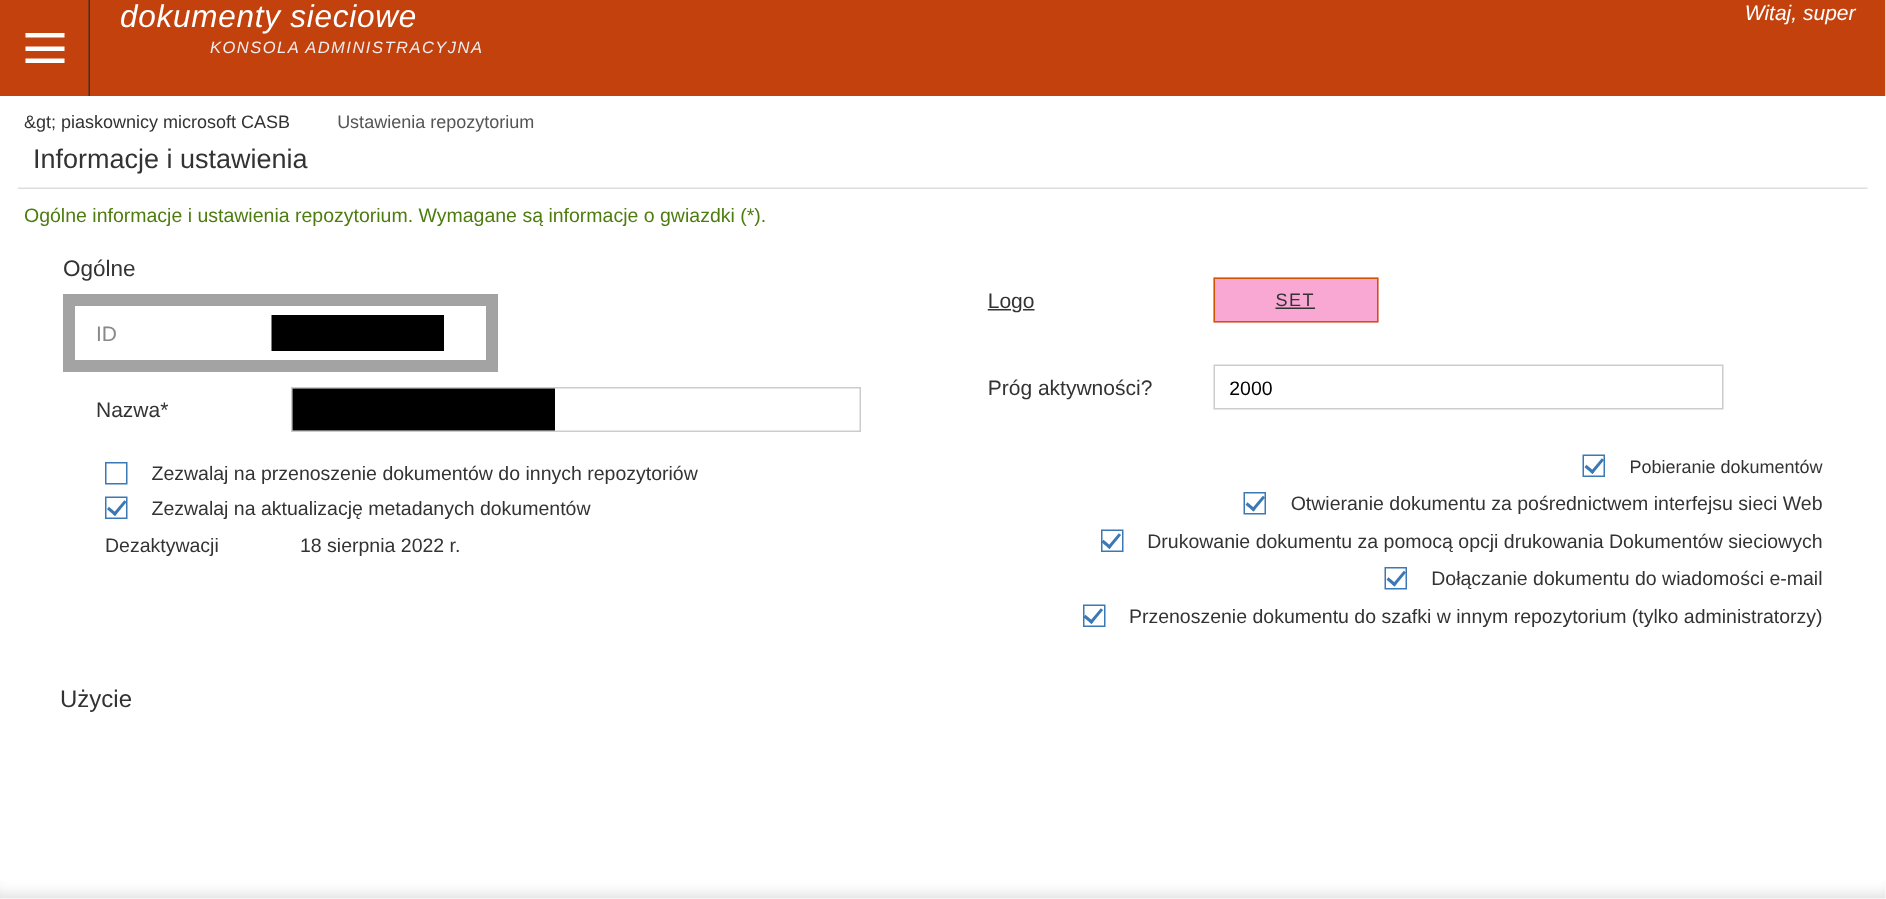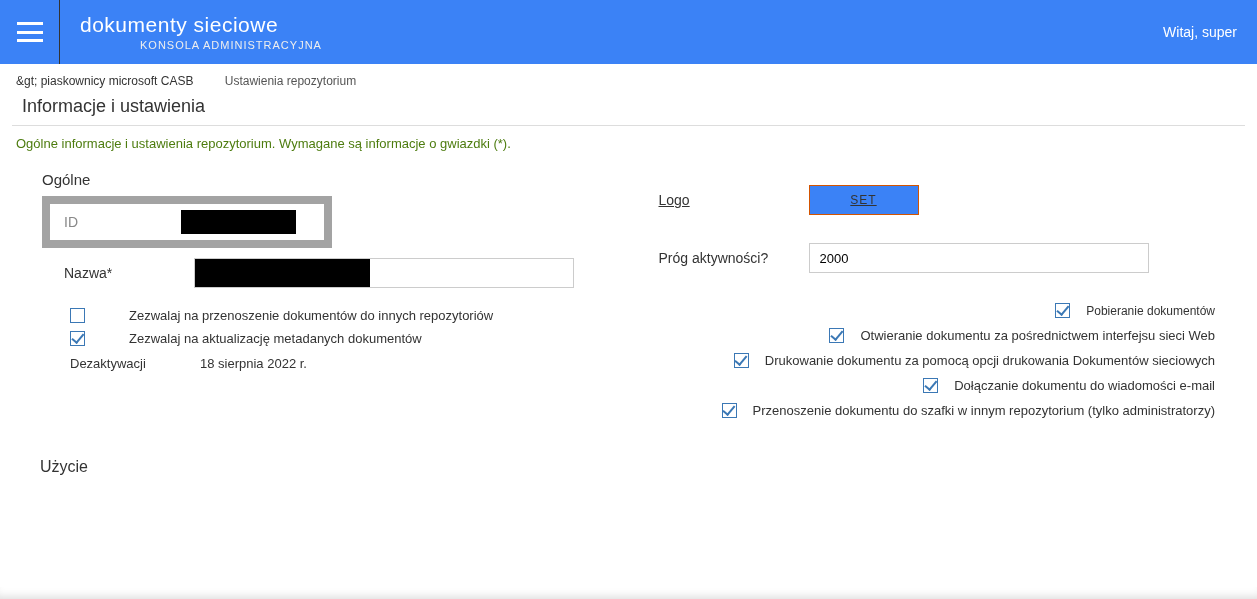--- a/index.html
+++ b/index.html
@@ -1,20 +1,20 @@
 <!DOCTYPE html>
 <html><head>
 <meta charset="utf-8">
 <style>
   * { box-sizing: border-box; }
   html, body { margin: 0; padding: 0; width: 1257px; height: 599px; font-family: Arial, Helvetica, sans-serif; font-size: 13px; color: #333; background: #fff; }
   .root { width: 1257px; height: 599px; position: relative; overflow: hidden; }
 
   
-  .header { background: #3b82f6; color: #fff; height: 64px; display: flex; align-items: center; }
+  .header { background: #c2410c; color: #fff; height: 64px; display: flex; align-items: flex-start; font-style: italic; }
   .hamburger-wrap { width: 60px; height: 64px; display: flex; align-items: center; justify-content: center; border-right: 1px solid #333; }
   .hamburger { width: 26px; height: 20px; display: flex; flex-direction: column; justify-content: space-between; cursor: pointer; }
   .hamburger span { display: block; height: 3px; background: #fff; }
   .brand { margin-left: 20px; display: flex; flex-direction: column; }
   .brand-title { font-size: 21px; font-weight: normal; letter-spacing: 0.5px; }
   .brand-sub { font-size: 11px; letter-spacing: 1px; color: #eee; margin-top: 2px; margin-left: 60px; }
   .welcome { margin-left: auto; margin-right: 20px; font-size: 14px; }
 
   
   .breadcrumb { padding: 10px 16px 6px 16px; font-size: 12px; color: #333; }
@@ -36,33 +36,33 @@
   .row-id-highlight { border: 8px solid #a3a3a3; padding: 6px 6px; display: flex; align-items: center; width: 290px; margin-bottom: 10px; }
   .row-id-highlight .lbl { width: 125px; color: #888; font-size: 14px; padding-left: 8px; }
   .row-id-highlight .blk { width: 115px; height: 24px; background: #000; }
 
   .row-name { display: flex; align-items: center; margin: 6px 0 20px 22px; }
   .row-name .lbl { width: 130px; font-size: 14px; }
   .name-input-wrap { position: relative; width: 380px; }
   .name-input { width: 380px; height: 30px; border: 1px solid #ccc; padding: 2px 4px; font-size: 13px; }
   .name-black { position: absolute; left: 1px; top: 1px; width: 175px; height: 28px; background: #000; }
 
-  .check-row { display: flex; margin: 8px 0 8px 28px; gap: 28px; }
+  .check-row { display: flex; margin: 8px 0 8px 28px; }
   .check-row-small { display: flex; align-items: center; margin: 10px 0 10px 0; justify-content: flex-end; }
   .chk { width: 15px; height: 15px; border: 1px solid #3B78B5; margin-right: 16px; display: inline-flex; align-items: center; justify-content: center; cursor: pointer; flex-shrink: 0; }
   .chk.checked::before { content: ""; width: 10px; height: 5px; border-left: 2px solid #3B78B5; border-bottom: 2px solid #3B78B5; transform: rotate(-50deg) translate(1px,-1px); }
   .chk-label { font-size: 13px; }
   .chk-label-sm { font-size: 12px; }
 
   .deact-row { display: flex; margin: 10px 0 0 28px; font-size: 13px; }
   .deact-row .lbl { width: 130px; }
 
   .logo-row { display: flex; align-items: center; margin: 18px 0 28px 0; text-decoration: underline; }
   .logo-row .lbl { width: 150px; font-size: 14px; }
-  .set-btn { border: 1px solid #D35400; background: #3b82f6; color: #333; width: 110px; height: 30px; font-size: 12px; letter-spacing: 1px; cursor: pointer; text-align: center; }
+  .set-btn { border: 1px solid #D35400; background: #f9a8d4; color: #333; width: 110px; height: 30px; font-size: 12px; letter-spacing: 1px; cursor: pointer; text-align: center; }
 
   .thresh-row { display: flex; align-items: center; margin: 0 0 30px 0; }
   .thresh-row .lbl { width: 150px; font-size: 14px; }
   .thresh-input { width: 340px; height: 30px; border: 1px solid #ccc; padding: 2px 10px; font-size: 13px; }
 
   .usage-label { font-size: 16px; padding: 30px 0 0 40px; }
 
   .page-shadow { position: absolute; left: 0; right: 0; bottom: 0; height: 12px; box-shadow: inset 0 -8px 10px -6px rgba(0,0,0,0.15); pointer-events: none; }
 </style>
 </head>

